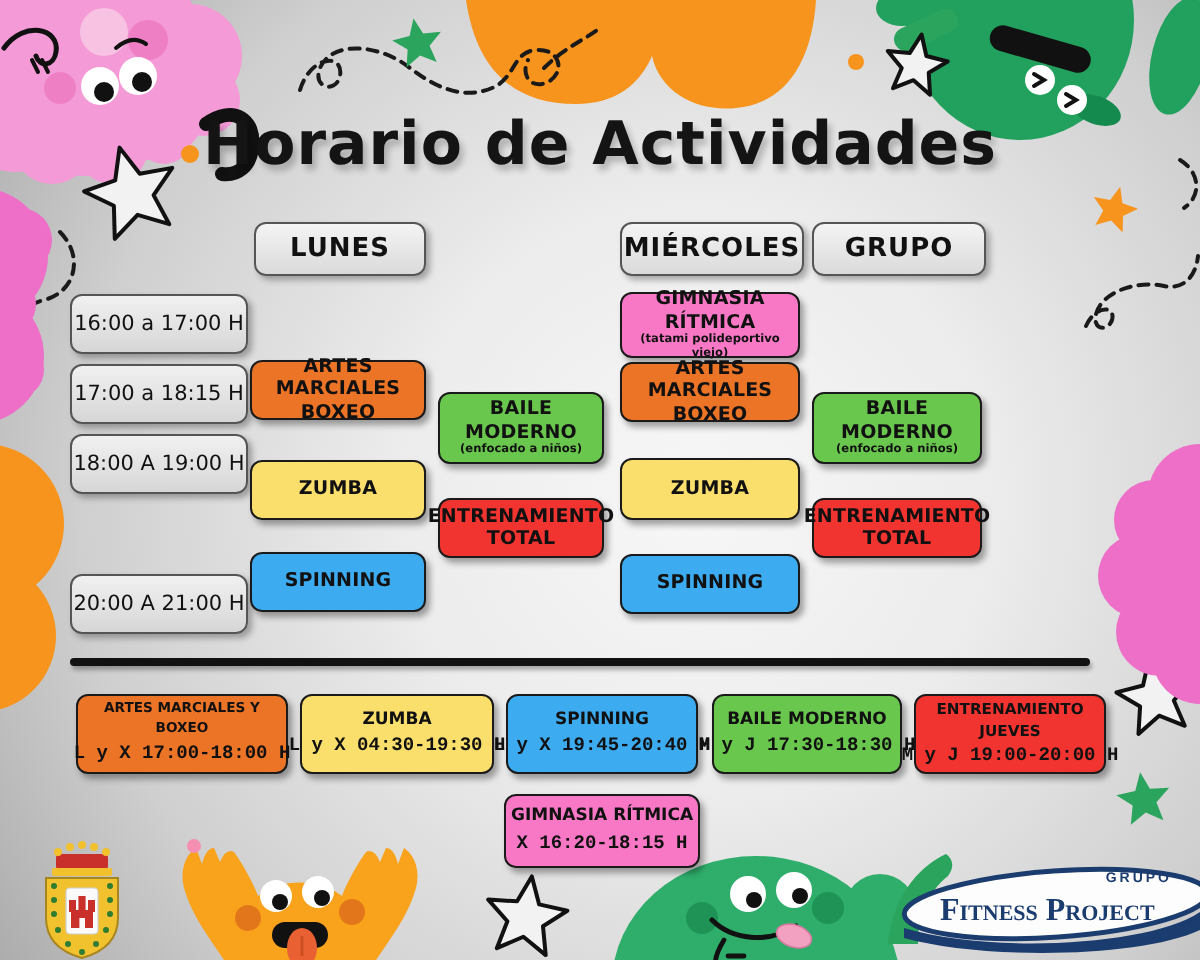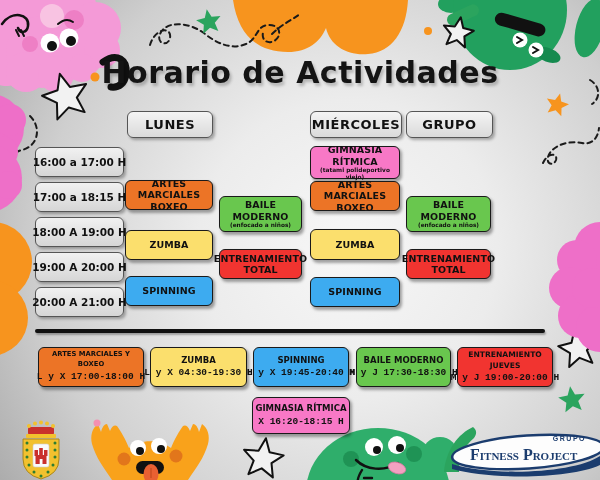--- a/index.html
+++ b/index.html
@@ -19,21 +19,21 @@
     position:absolute;top:111px;height:25px;border:1.6px solid #555;border-radius:6px;
     background:linear-gradient(180deg,#f4f4f4,#dadada);
     display:flex;align-items:center;justify-content:center;
     font-size:13px;font-weight:800;letter-spacing:.5px;
     box-shadow:2px 2px 3px rgba(0,0,0,.3);
   }
   .timebox{
     position:absolute;left:35px;width:87px;height:28px;border:1.6px solid #555;border-radius:6px;
     background:linear-gradient(180deg,#f1f1f1,#d6d6d6);
     display:flex;align-items:center;justify-content:center;
-    font-size:10.5px;font-weight:700;box-shadow:2px 2px 3px rgba(0,0,0,.3);white-space:nowrap;
+    font-size:10.5px;font-weight:400;box-shadow:2px 2px 3px rgba(0,0,0,.3);white-space:nowrap;
   }
   .cell{
     position:absolute;border:1.6px solid #1a1a1a;border-radius:6px;
     display:flex;flex-direction:column;align-items:center;justify-content:center;text-align:center;
     box-shadow:2px 2.5px 3px rgba(0,0,0,.35);line-height:1.18;padding:1px 2px;box-sizing:border-box;
   }
   .cell .l1{font-size:9.5px;font-weight:800;letter-spacing:.1px;}
   .cell .note{font-size:5.8px;font-weight:700;}
   .sumbox{
     position:absolute;border:1.6px solid #1a1a1a;border-radius:6px;
@@ -235,23 +235,20 @@
 
     <div class="timebox" style="top:147px">
         <span>16:00 a 17:00 H</span>
       </div>
     <div class="timebox" style="top:182px">
         <span>17:00 a 18:15 H</span>
       </div>
     <div class="timebox" style="top:217px">
         <span>18:00 A 19:00 H</span>
       </div>
-    <div class="timebox" style="top:252px">
-        <span>19:00 A 20:00 H</span>
-      </div>
     <div class="timebox" style="top:287px">
         <span>20:00 A 21:00 H</span>
       </div>
 
     <div class="cell c-pink" style="left:310px;top:146px;width:90px;height:33px">
       <span class="l1">GIMNASIA RÍTMICA</span>
       <span class="note">(tatami polideportivo viejo)</span>
     </div>
     <div class="cell c-orange" style="left:125px;top:180px;width:88px;height:30px">
       <span class="l1">ARTES MARCIALES</span>

